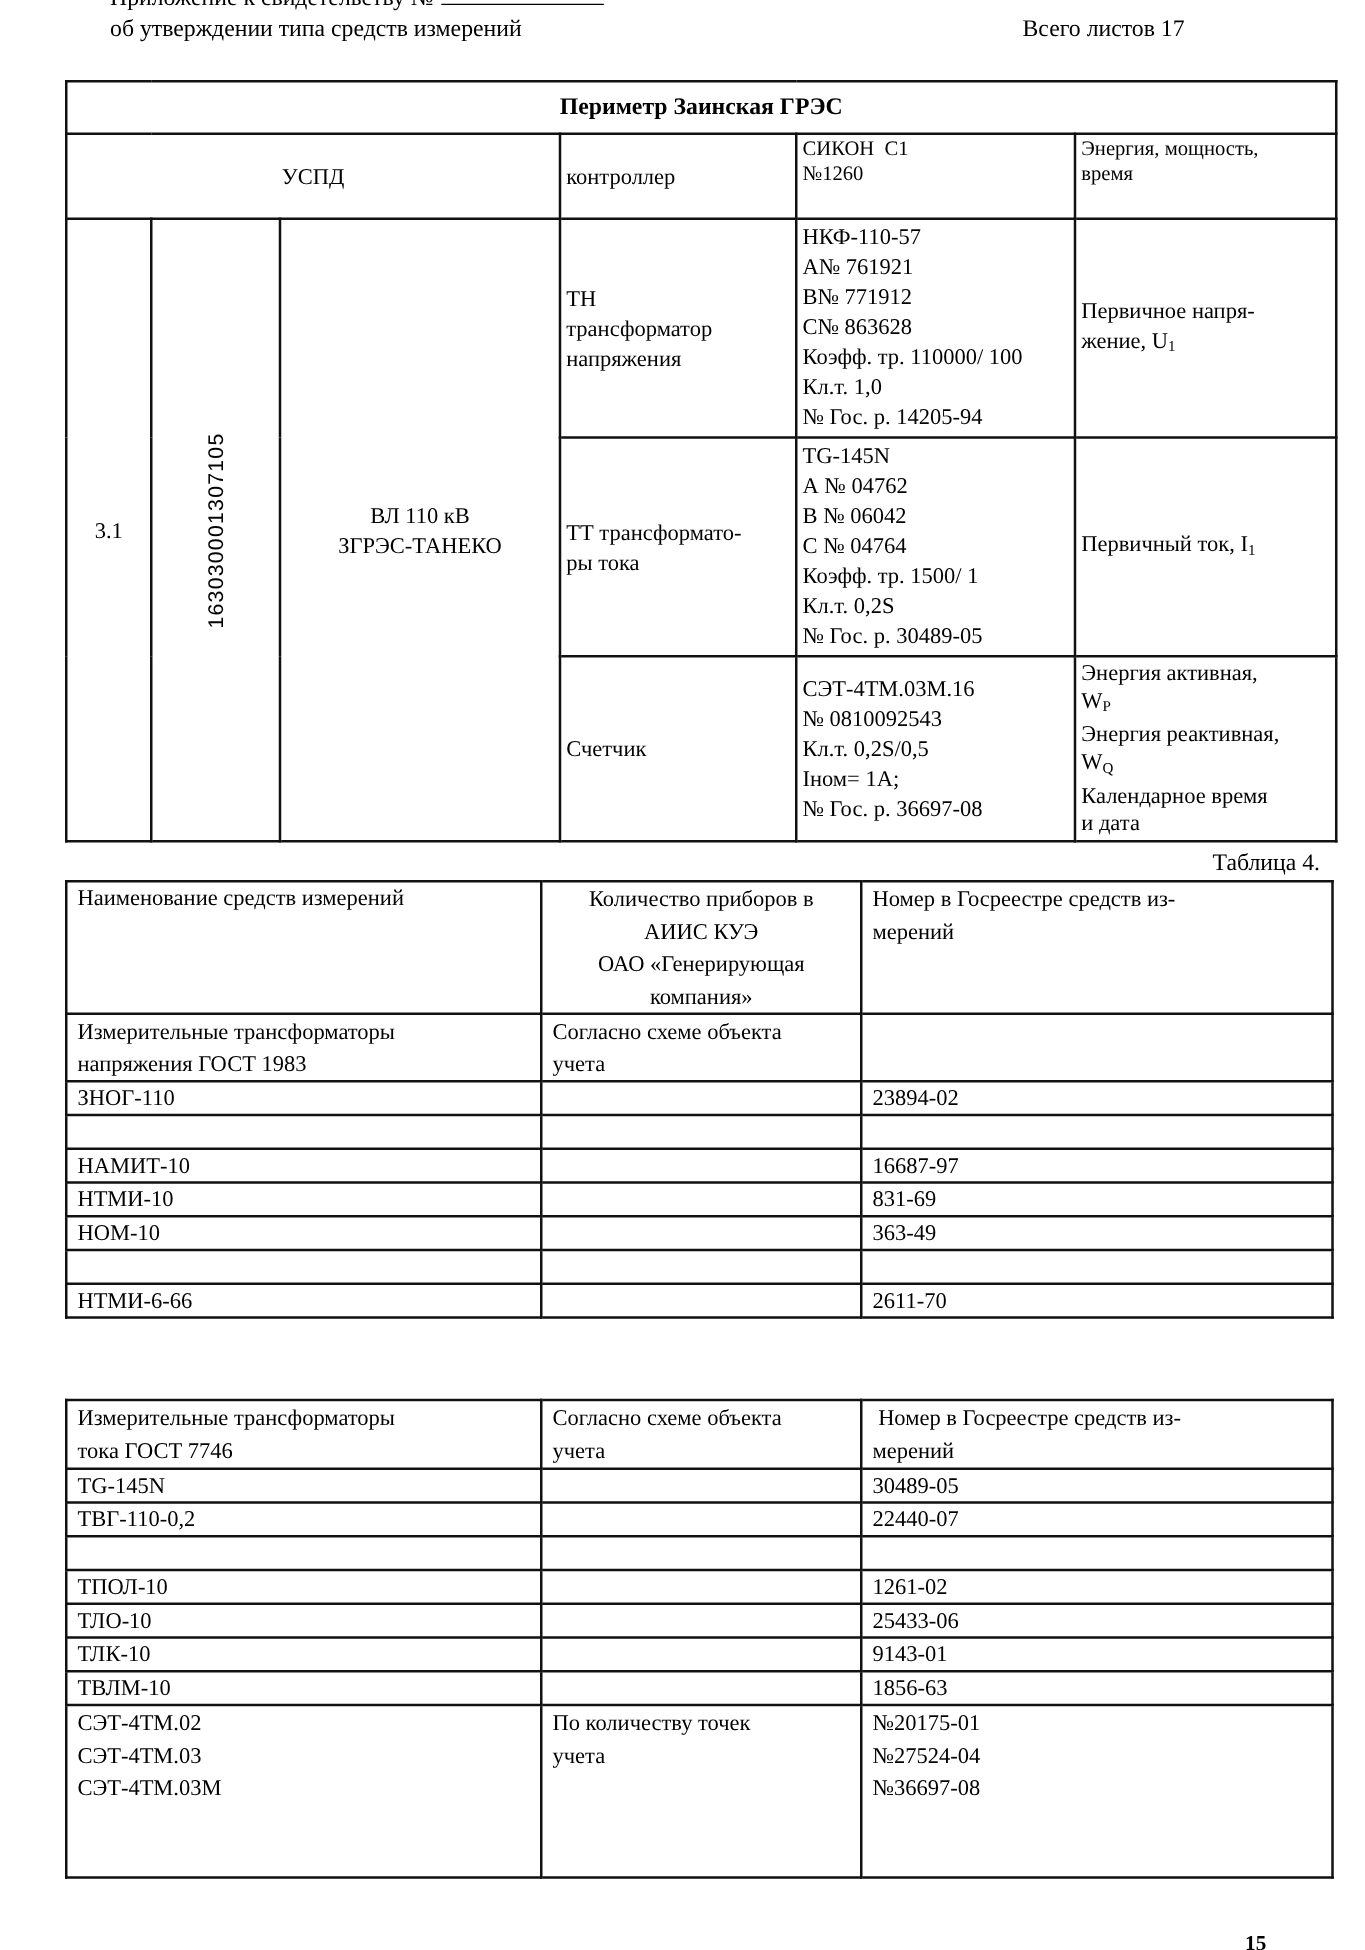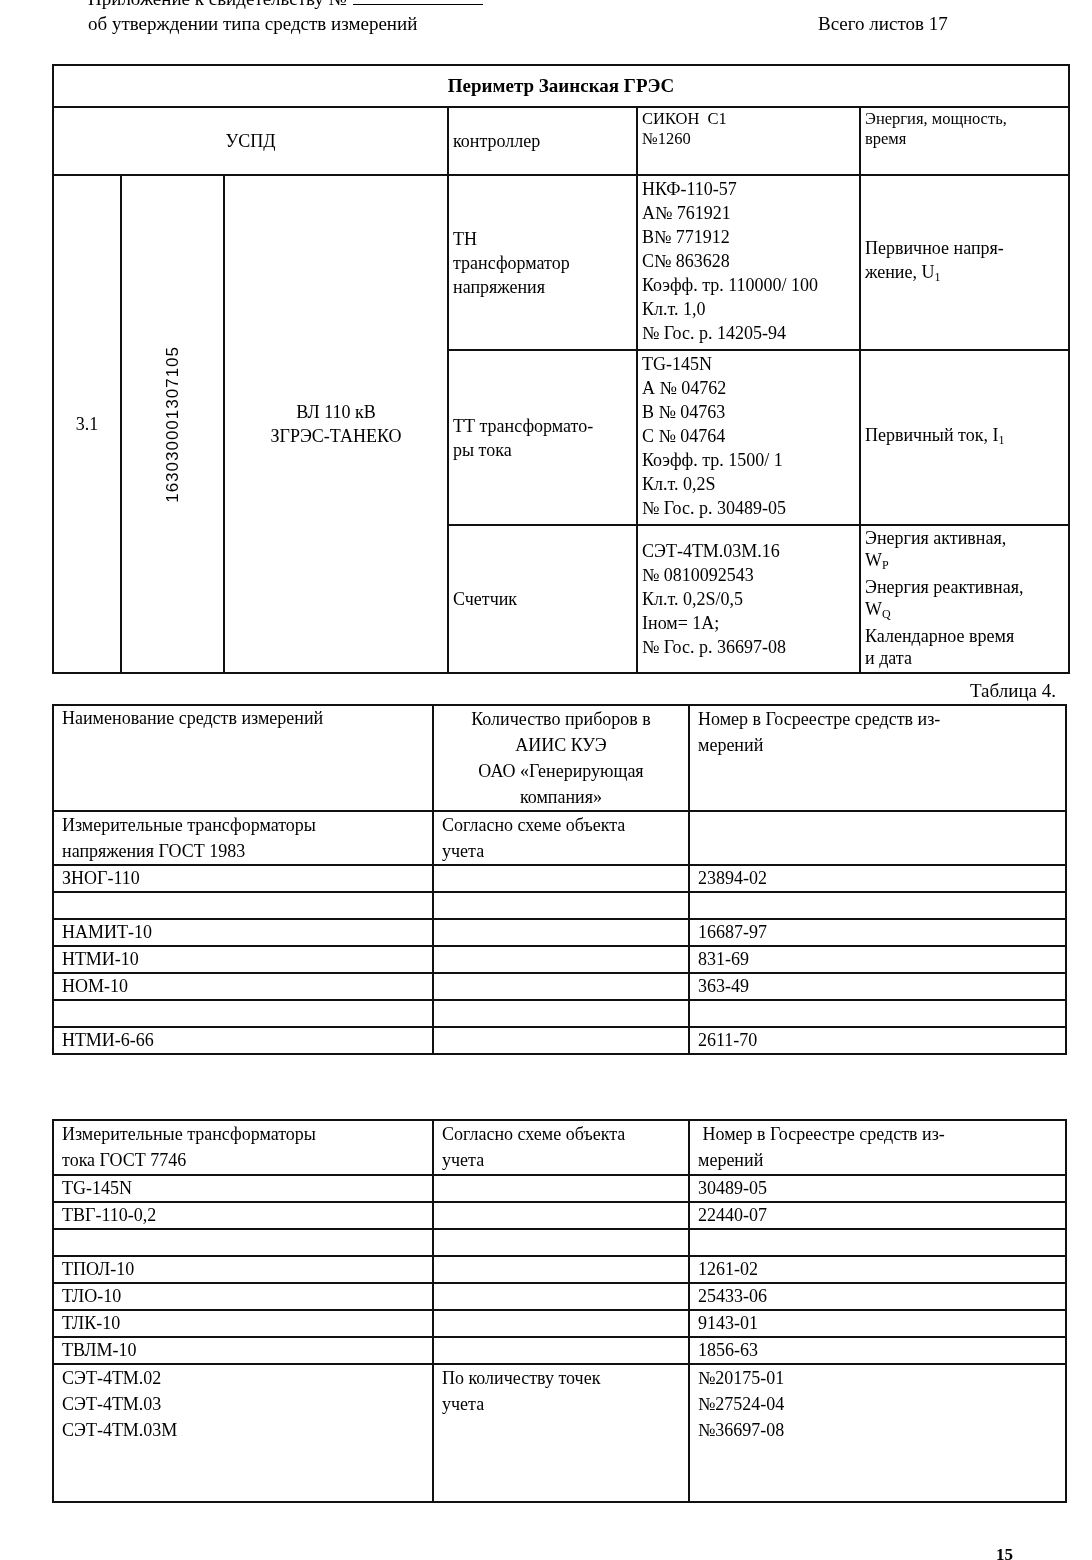--- a/index.html
+++ b/index.html
@@ -94,21 +94,21 @@
   </tr>
 
   <tr style="height:175px">
     <td class="mid">
       <div>ТТ трансформато-</div>
       <div>ры тока</div>
     </td>
     <td>
       <div>TG-145N</div>
       <div>А № 04762</div>
-      <div>В № 04763</div>
+      <div>В № 06042</div>
       <div>С № 04764</div>
       <div>Коэфф. тр. 1500/ 1</div>
       <div>Кл.т. 0,2S</div>
       <div>№ Гос. р. 30489-05</div>
     </td>
     <td class="mid">
       <div><span>Первичный ток, I</span><sub>1</sub></div>
     </td>
   </tr>
 

